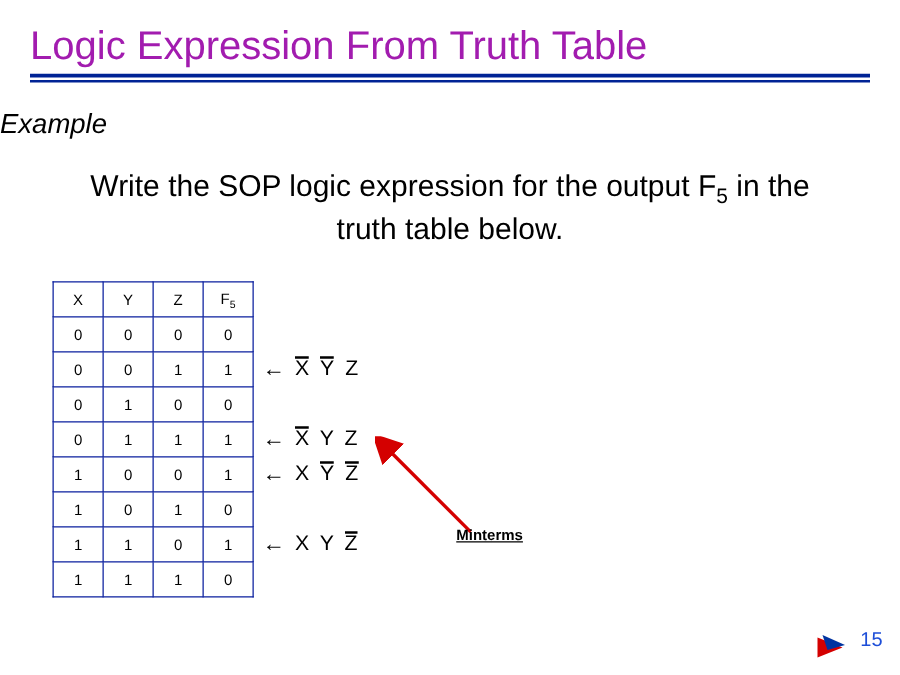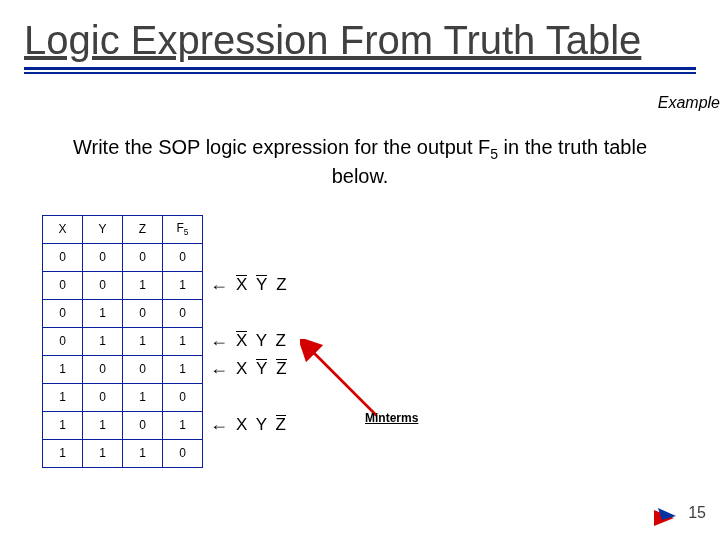--- a/index.html
+++ b/index.html
@@ -5,47 +5,46 @@
   * { box-sizing: border-box; margin: 0; padding: 0; }
   body {
     width: 720px;
     height: 540px;
     background: #ffffff;
     font-family: Arial, Helvetica, sans-serif;
     position: relative;
     overflow: hidden;
   }
   .title {
-    font-size: 40px;
+    font-size: 32px;
     font-weight: 400;
-    color: #404040;
+    color: #a21caf;
     padding: 18px 0 4px 24px;
-    text-decoration: underline;
   }
   .rule-wrap {
     padding: 0 24px 0 24px;
   }
   .rule1 {
     height: 3px;
     background: #002395;
     margin-bottom: 2px;
   }
   .rule2 {
     height: 1.5px;
     background: #002395;
   }
   .example {
-    text-align: right;
+    text-align: left;
     font-style: italic;
-    font-size: 16px;
+    font-size: 22px;
     margin-top: 20px;
   }
   .prompt {
     text-align: center;
-    font-size: 20px;
+    font-size: 24px;
     margin: 22px 60px 0 60px;
     line-height: 1.3;
   }
   .sub { font-size: 0.7em; vertical-align: sub; }
   .content {
     position: relative;
     margin-top: 26px;
   }
   .truth {
     position: absolute;
@@ -114,21 +113,21 @@
     left: 300px;
     top: 124px;
     width: 90px;
     height: 90px;
   }
   .pagenum {
     position: absolute;
     right: 14px;
     bottom: 18px;
     font-size: 16px;
-    color: #404040;
+    color: #1d4ed8;
   }
   .corner-logo {
     position: absolute;
     right: 42px;
     bottom: 10px;
     width: 28px;
     height: 24px;
   }
 </style>
 </head>

